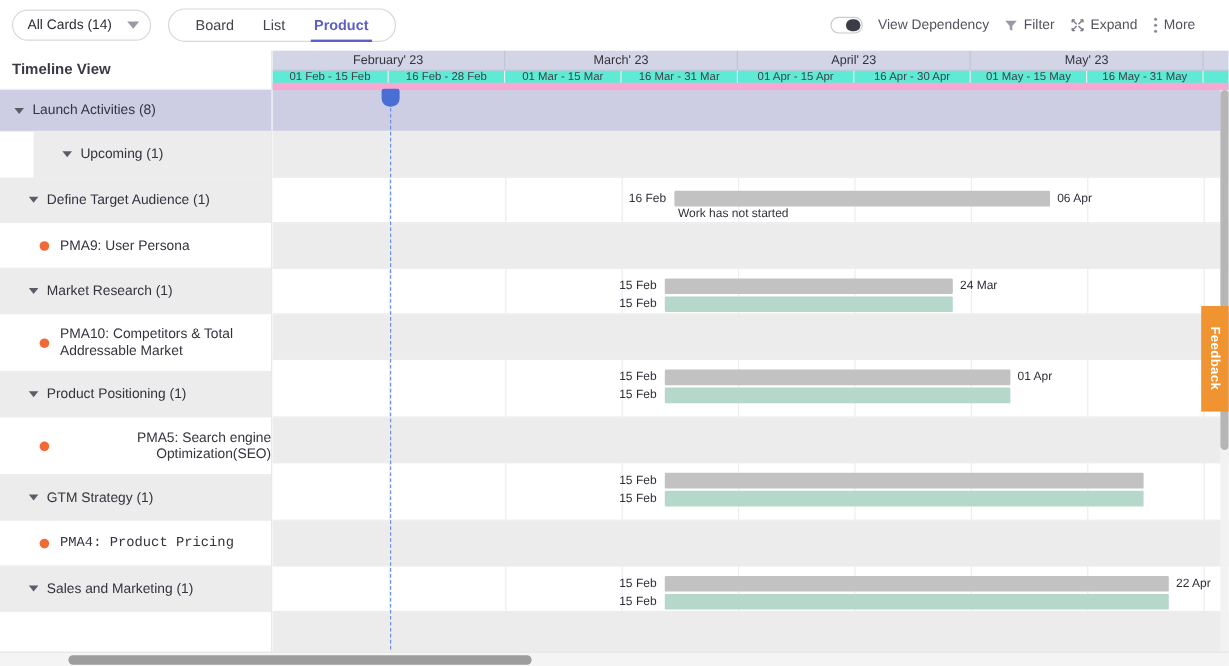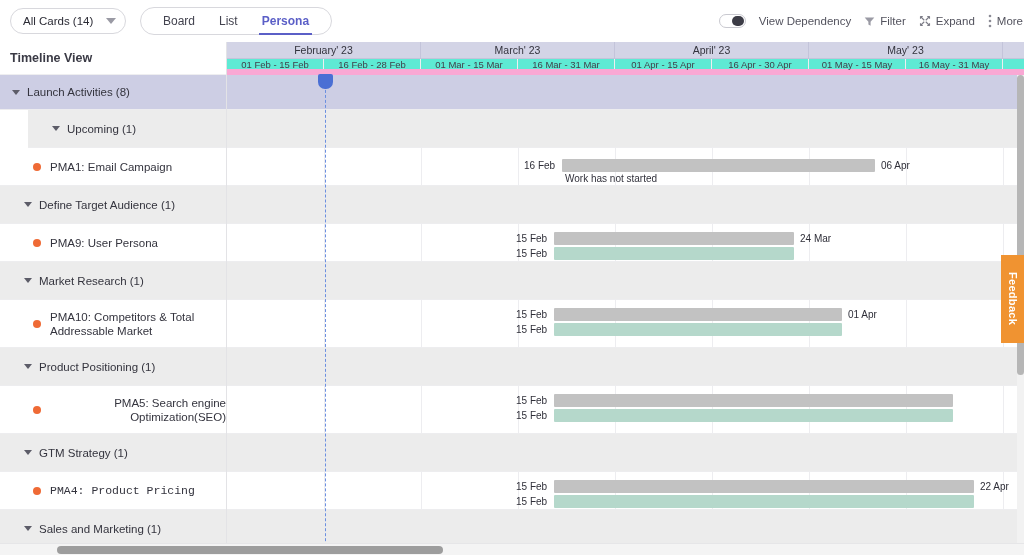--- a/index.html
+++ b/index.html
@@ -54,21 +54,21 @@
     position: relative;
   }
   .viewtab.active { color: #5b5fc7; font-weight: bold; }
   .viewtab.active::after {
     content: ""; position: absolute;
     left: -3px; right: -3px; bottom: -1px;
     height: 2.5px; background: #5b5fc7;
   }
 
   .tools {
-    margin-left: auto; margin-right: 1px;
+    margin-left: auto; margin-right: 28px;
     display: flex; align-items: center; gap: 13px;
   }
   .toggle {
     width: 27px; height: 14px; border-radius: 8px;
     background: #ffffff; border: 1px solid #c9c9d0;
     position: relative; cursor: pointer;
   }
   .toggle .knob {
     position: absolute; top: 1px; left: 12px;
     width: 12px; height: 10px; border-radius: 5px;
@@ -233,21 +233,21 @@
   <div class="topbar">
 
     <div class="cards-select">
       <span>All Cards (14)</span>
       <span class="caret"></span>
     </div>
 
     <div class="viewtabs">
       <div class="viewtab">Board</div>
       <div class="viewtab">List</div>
-      <div class="viewtab active">Persona</div>
+      <div class="viewtab active">Product</div>
     </div>
 
     <div class="tools">
 
       <div class="toggle">
         <div class="knob"></div>
       </div>
       <div class="tool-label" style="font-size:11.5px;color:#53535e;">View Dependency</div>
 
       <div class="tool">
@@ -288,24 +288,20 @@
     <div class="sidebar">
       <div class="sidebar-head">Timeline View</div>
       <div id="sidebar-rows">
           <div class="row lvl0" style="height: 35px;">
             <span class="tri"></span>
             <span>Launch Activities (8)</span>
           </div>
           <div class="row lvl1" style="height: 38px; margin-left: 28px;">
             <span class="tri"></span>
             <span>Upcoming (1)</span>
-          </div>
-          <div class="row task" style="height: 38px;">
-            <span class="dot"></span>
-            <span class="task-label">PMA1: Email Campaign</span>
           </div>
           <div class="row lvl1" style="height: 38px;">
             <span class="tri"></span>
             <span>Define Target Audience (1)</span>
           </div>
           <div class="row task" style="height: 38px;">
             <span class="dot"></span>
             <span class="task-label">PMA9: User Persona</span>
           </div>
           <div class="row lvl1" style="height: 38px;">

